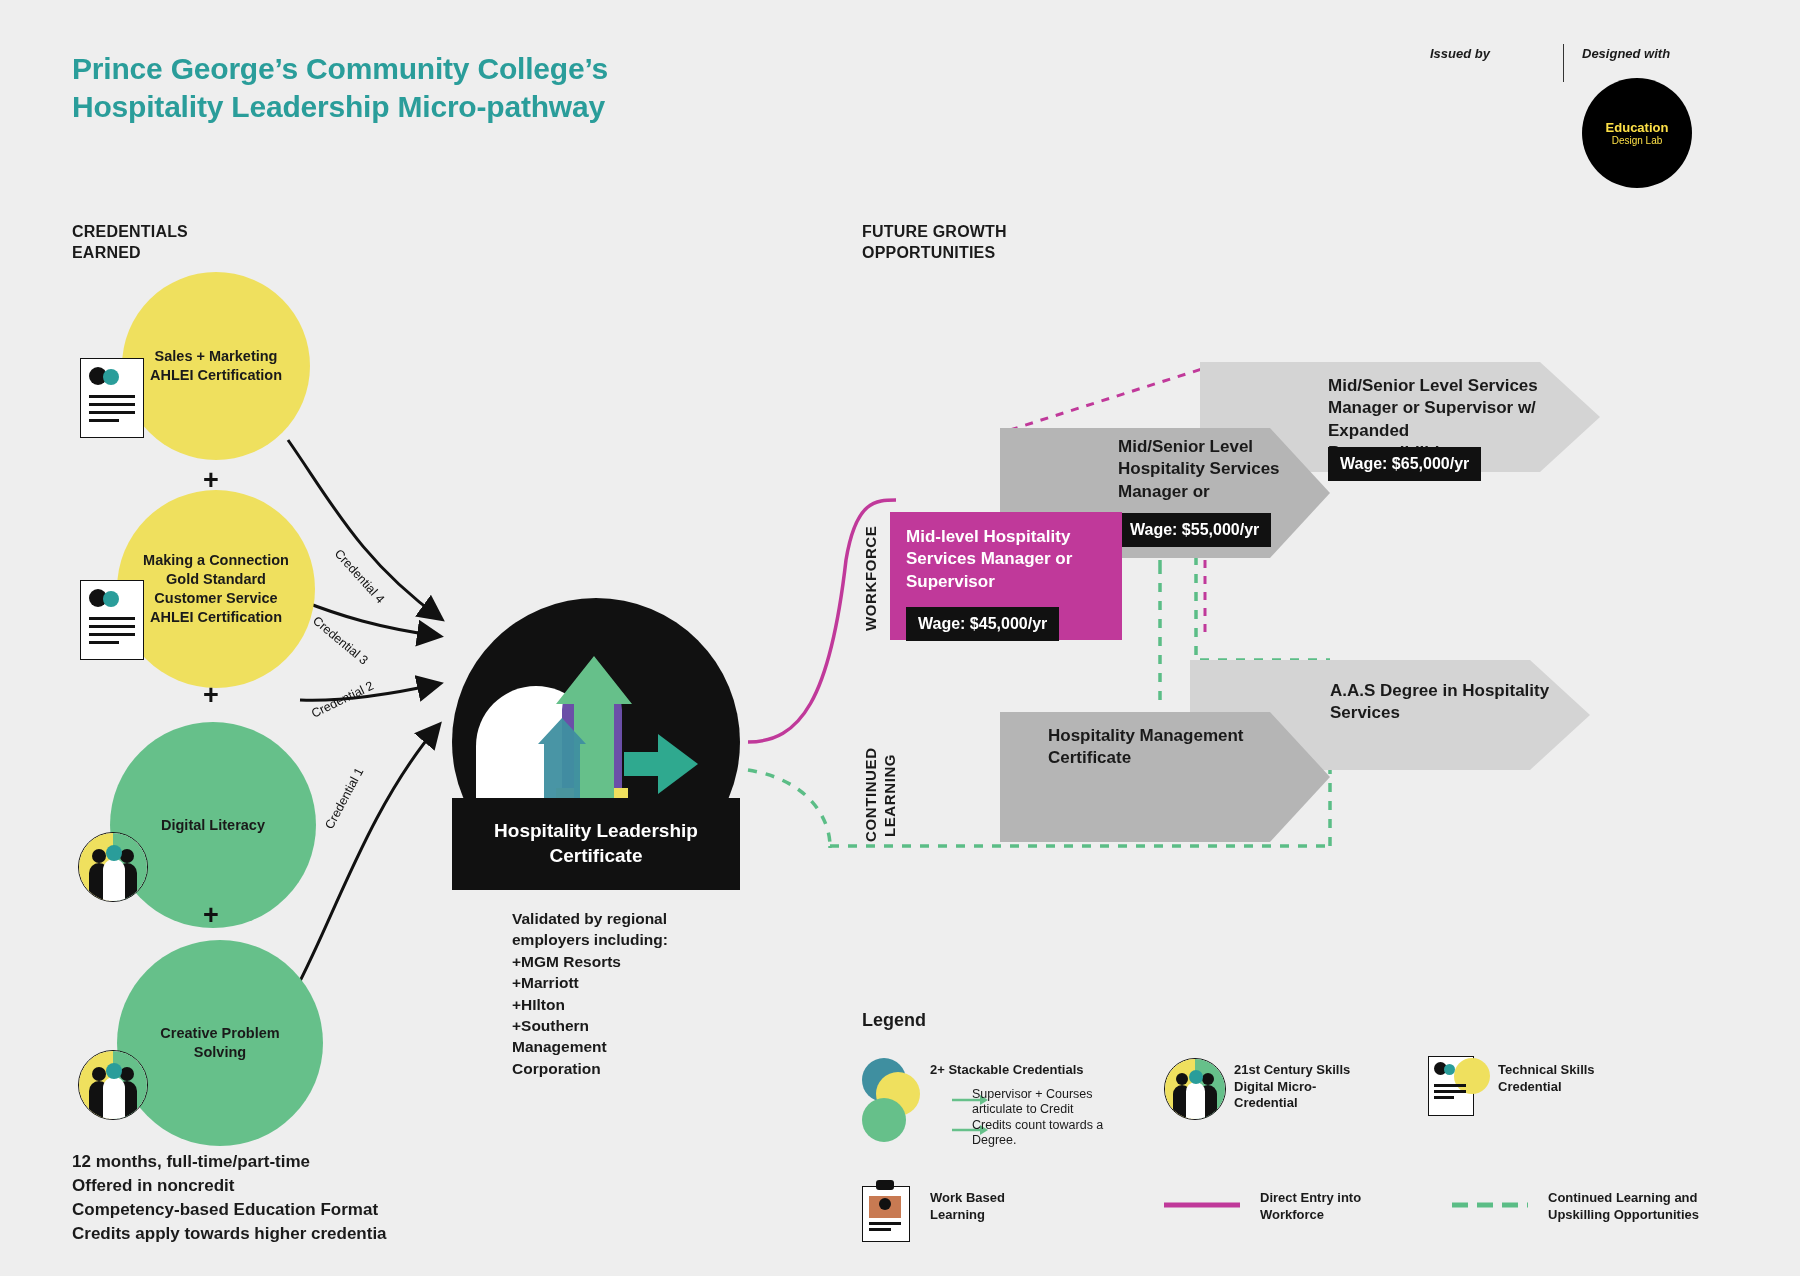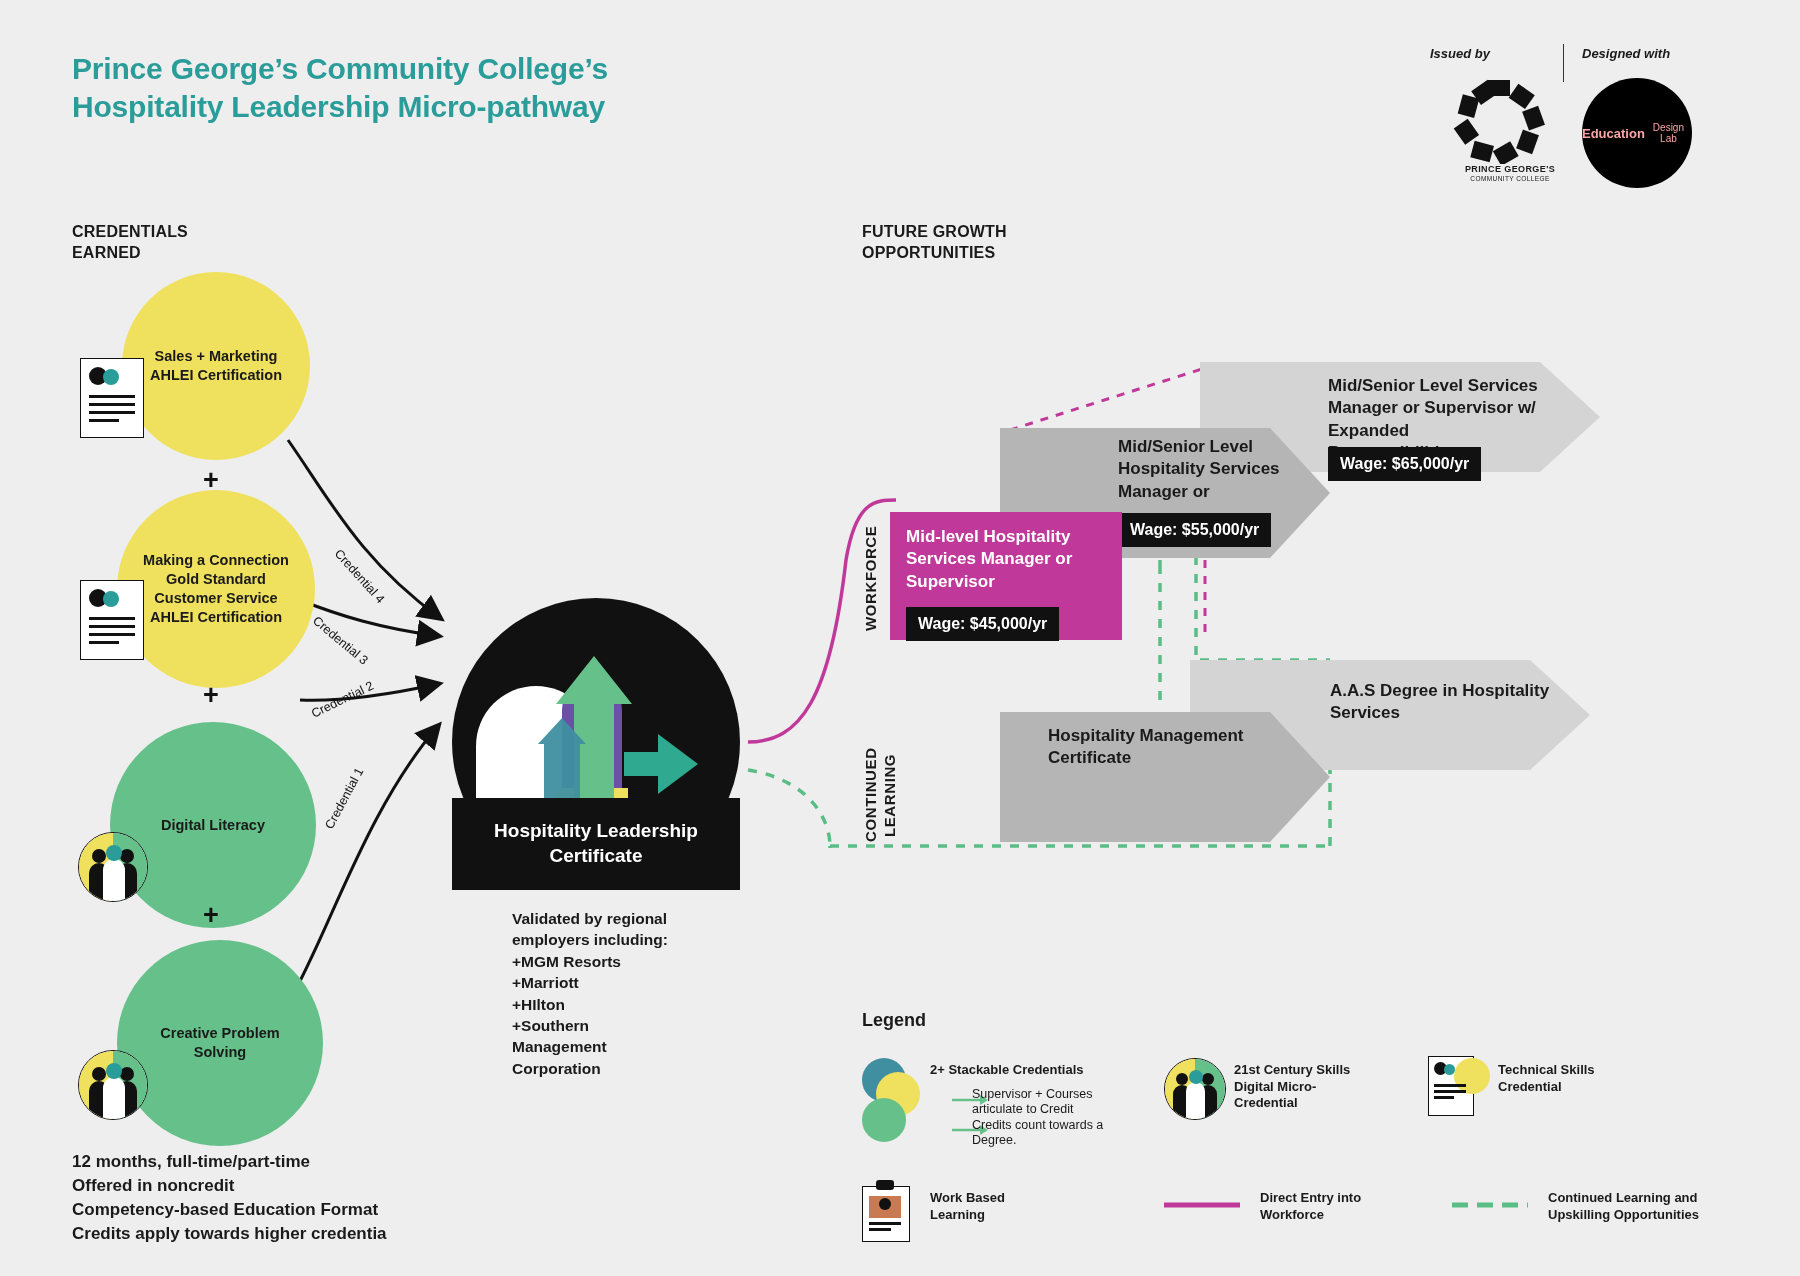--- a/index.html
+++ b/index.html
@@ -20,21 +20,21 @@
     color:#2a9d9a;letter-spacing:-.2px;
   }
 
   #issuer{left:1430px;top:46px;width:320px;height:150px;}
   .issuer-label{font-size:13px;font-weight:bold;font-style:italic;}
   #issued-by{left:0;top:0;}
   #designed-with{left:152px;top:0;}
   .vrule{position:absolute;left:133px;top:-2px;width:1px;height:38px;background:#333;}
   #pgcc-mark{position:absolute;left:10px;top:32px;width:120px;height:118px;}
   #edl-mark{position:absolute;left:152px;top:32px;width:110px;height:110px;border-radius:50%;background:#000;
-            color:#fca5a5;display:flex;flex-direction:row;align-items:center;justify-content:center;}
+            color:#fde047;display:flex;flex-direction:column;align-items:center;justify-content:center;}
   #edl-mark .l1{font-size:13px;font-weight:bold;}
   #edl-mark .l2{font-size:10px;text-align:center;}
   .pgcc-name{position:absolute;left:0;top:86px;width:140px;text-align:center;font-size:9px;font-weight:bold;letter-spacing:.4px;}
   .pgcc-sub{position:absolute;left:0;top:97px;width:140px;text-align:center;font-size:6.5px;letter-spacing:.4px;}
 
   
   .section-label{font-size:16px;font-weight:bold;line-height:1.3;letter-spacing:.2px;}
   #lbl-credentials{left:72px;top:222px;}
   #lbl-future{left:862px;top:222px;}
 
@@ -108,37 +108,20 @@
 <div class="abs" id="title">
   <div>Prince George’s Community College’s</div>
   <div>Hospitality Leadership Micro-pathway</div>
 </div>
 
 <div class="abs" id="issuer">
   <div class="abs issuer-label" id="issued-by">Issued by</div>
   <div class="vrule"></div>
   <div class="abs issuer-label" id="designed-with">Designed with</div>
 
-  <div id="pgcc-mark">
-    <svg width="120" height="86" viewBox="0 0 120 86">
-      <g fill="#111">
-        <rect x="48" y="2" width="22" height="16" transform="rotate(0 59 10)"></rect>
-        <rect x="72" y="10" width="20" height="17" transform="rotate(35 82 18)"></rect>
-        <rect x="84" y="32" width="20" height="17" transform="rotate(70 94 40)"></rect>
-        <rect x="78" y="56" width="20" height="17" transform="rotate(110 88 64)"></rect>
-        <rect x="56" y="68" width="20" height="17" transform="rotate(150 66 76)"></rect>
-        <rect x="32" y="66" width="20" height="17" transform="rotate(195 42 74)"></rect>
-        <rect x="16" y="46" width="20" height="17" transform="rotate(235 26 54)"></rect>
-        <rect x="18" y="20" width="20" height="17" transform="rotate(285 28 28)"></rect>
-        <rect x="34" y="6" width="20" height="17" transform="rotate(325 44 14)"></rect>
-      </g>
-    </svg>
-    <div class="pgcc-name">PRINCE GEORGE'S</div>
-    <div class="pgcc-sub">COMMUNITY COLLEGE</div>
-  </div>
 
   <div id="edl-mark">
     <div class="l1">Education</div>
     <div class="l2">Design Lab</div>
   </div>
 </div>
 
 <div class="abs section-label" id="lbl-credentials">
   <div>CREDENTIALS</div>
   <div>EARNED</div>

